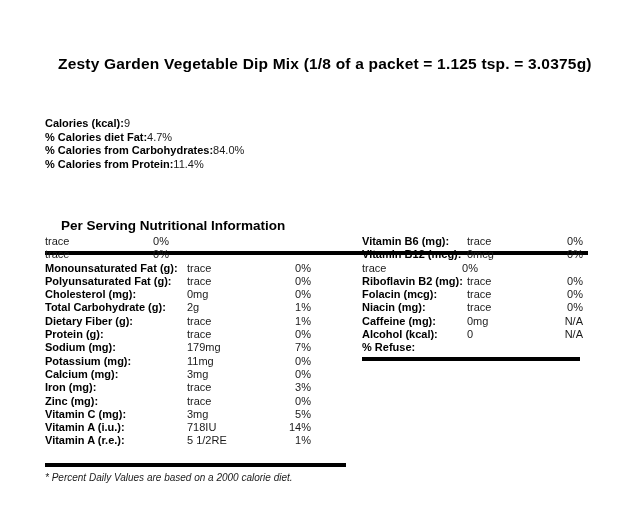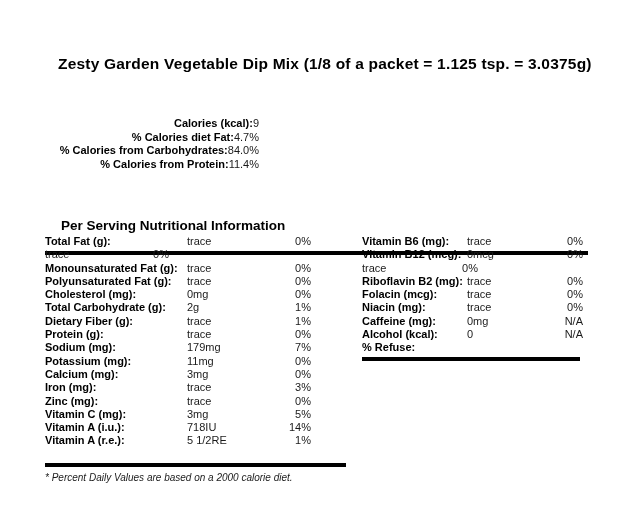--- a/index.html
+++ b/index.html
@@ -20,21 +20,21 @@
     line-height: 27px;
     letter-spacing: 0.2px;
   }
   .summary {
     position: absolute;
     left: 45px; top: 117px;
     width: 214px;
   }
   .summary-row {
     display: flex;
-    justify-content: flex-end;
+    justify-content: flex-start;
     font-size: 11px;
     line-height: 13.5px;
   }
   .summary-row .lbl { font-weight: bold; }
   .summary-row .val { font-weight: normal; color: #1a1a1a; text-align: right; }
   .section-head {
     position: absolute;
     left: 45px; top: 201px;
     width: 543px;
   }
@@ -108,21 +108,20 @@
 </div>
 
 <div class="section-head">
   <h2>Per Serving Nutritional Information</h2>
   <div class="rule"></div>
 </div>
 
 <div class="columns">
   <div class="col-left">
     <div class="n-row">
-      <span class="lbl">Total Fat (g):</span>
       <span class="val">trace</span>
       <span class="pct">0%</span>
     </div>
     <div class="n-row">
       <span class="val">trace</span>
       <span class="pct">0%</span>
     </div>
     <div class="n-row">
       <span class="lbl">Monounsaturated Fat (g):</span>
       <span class="val">trace</span>

